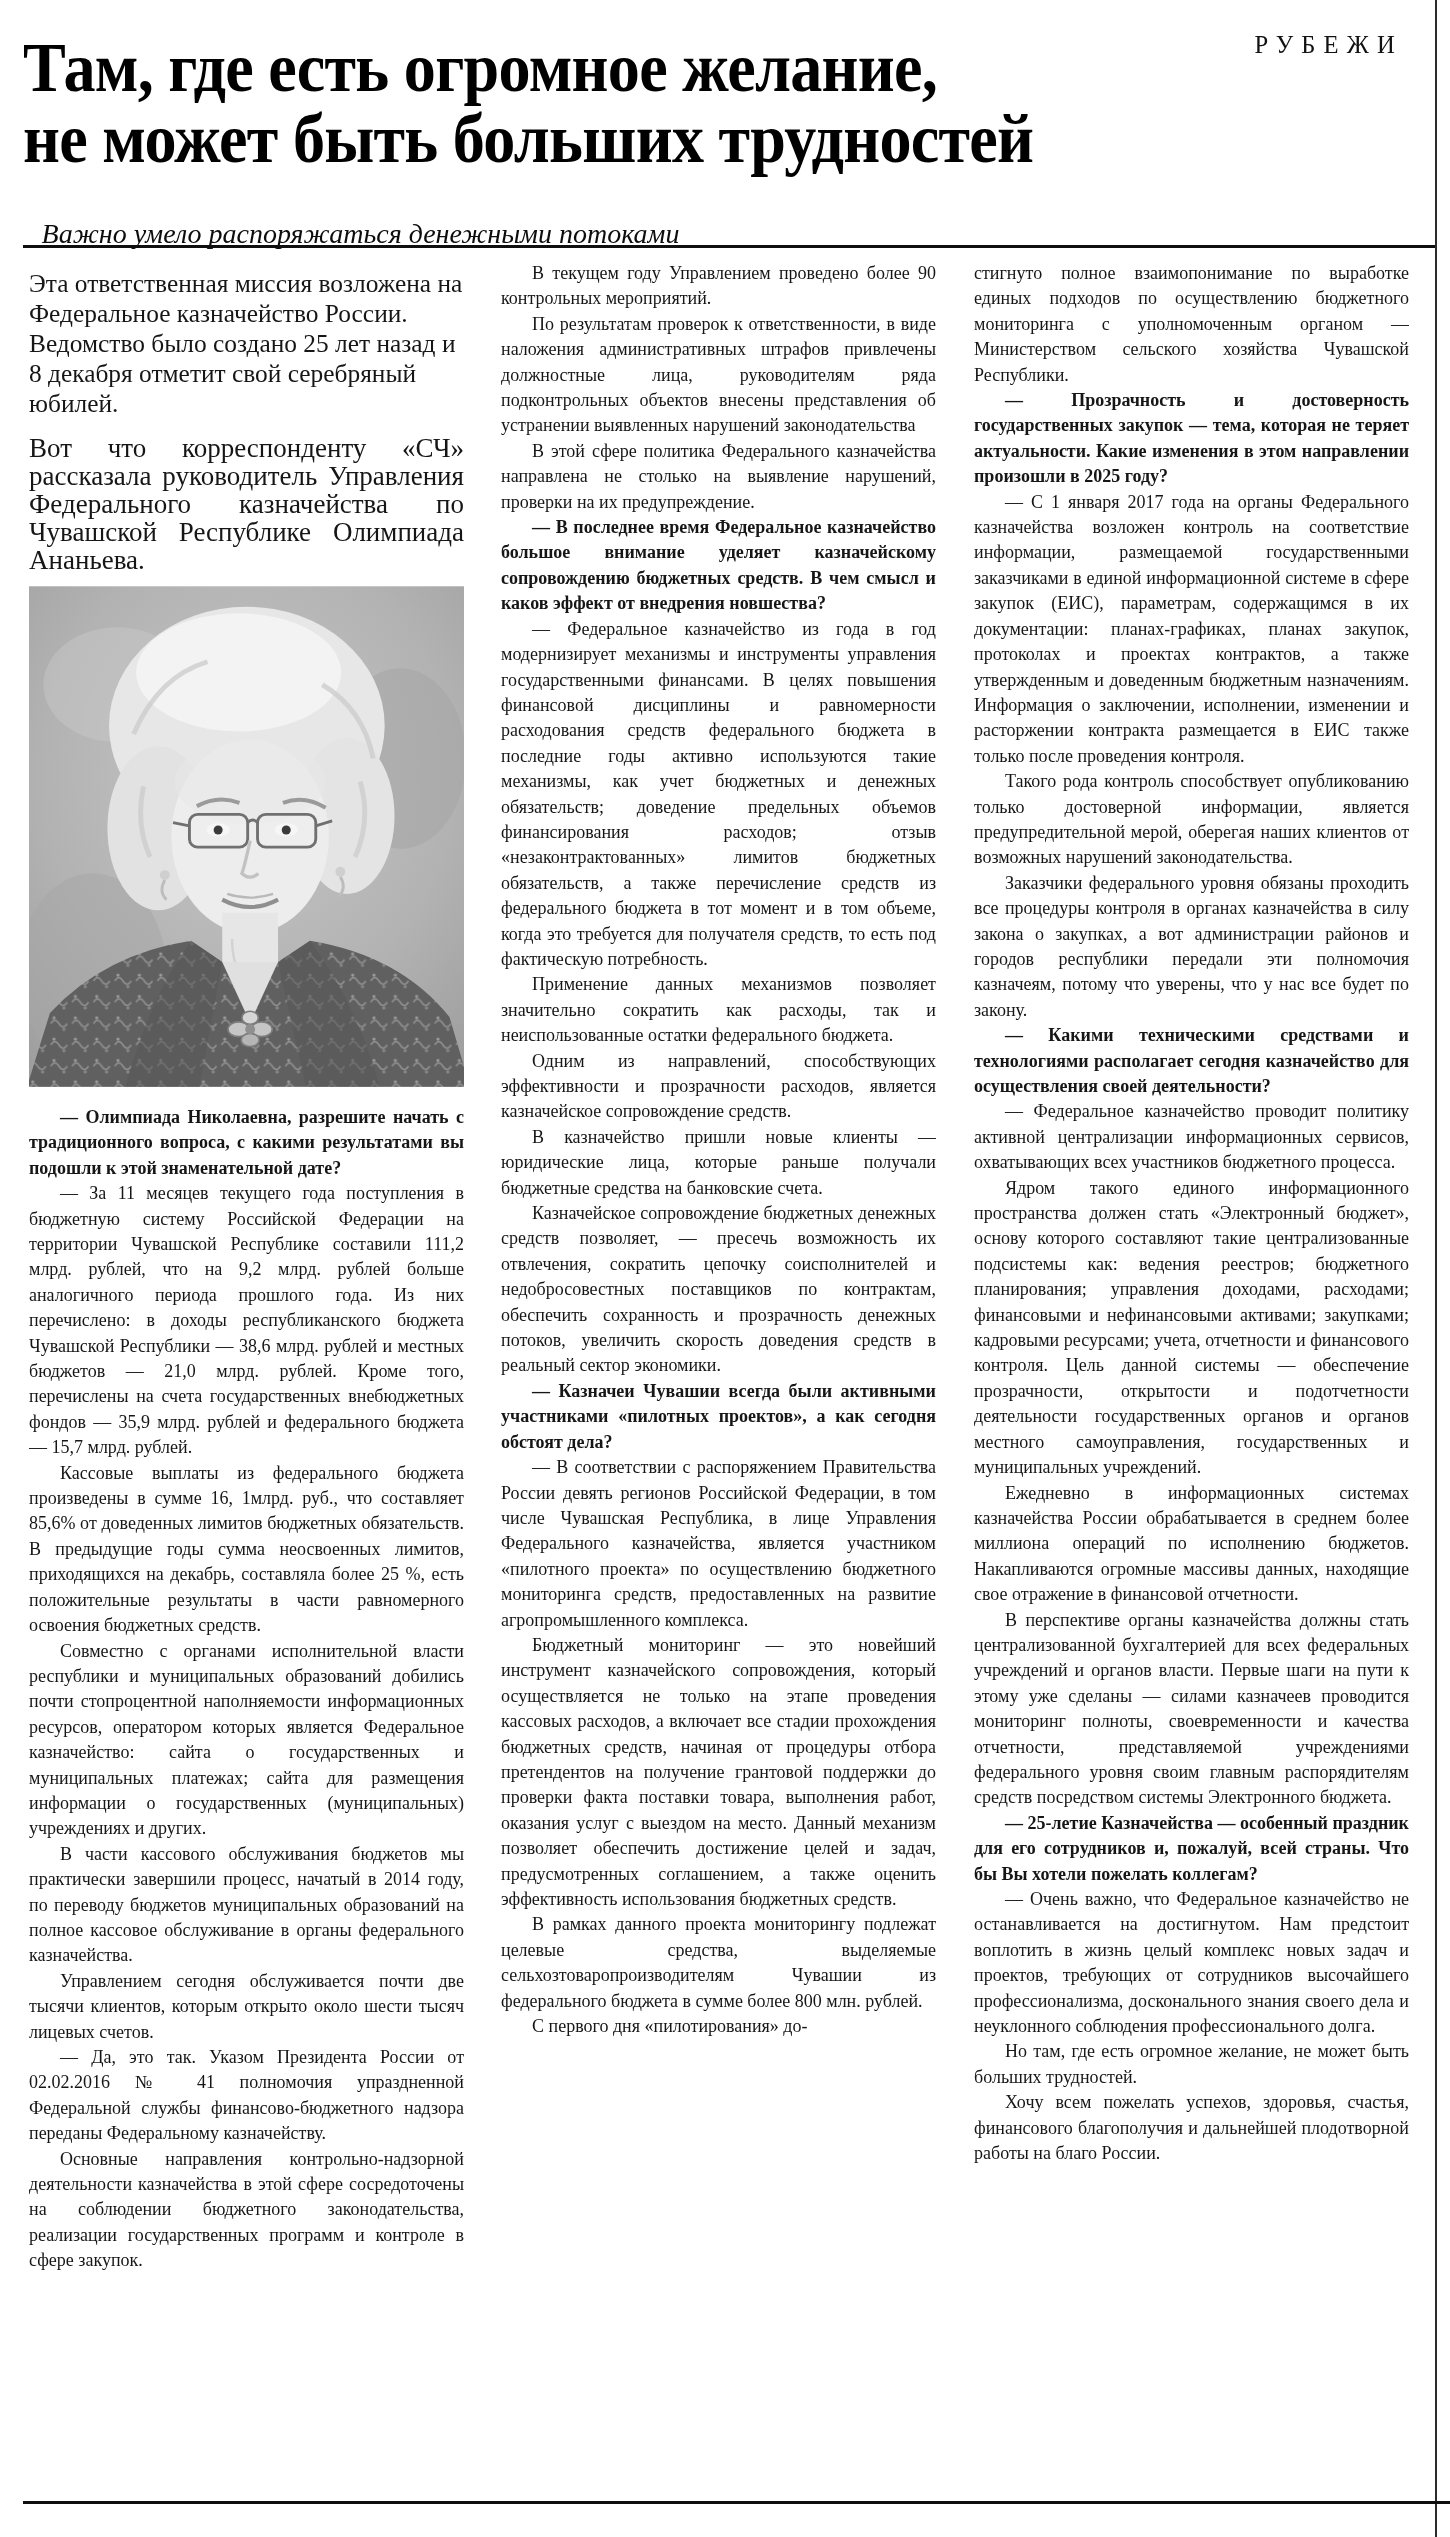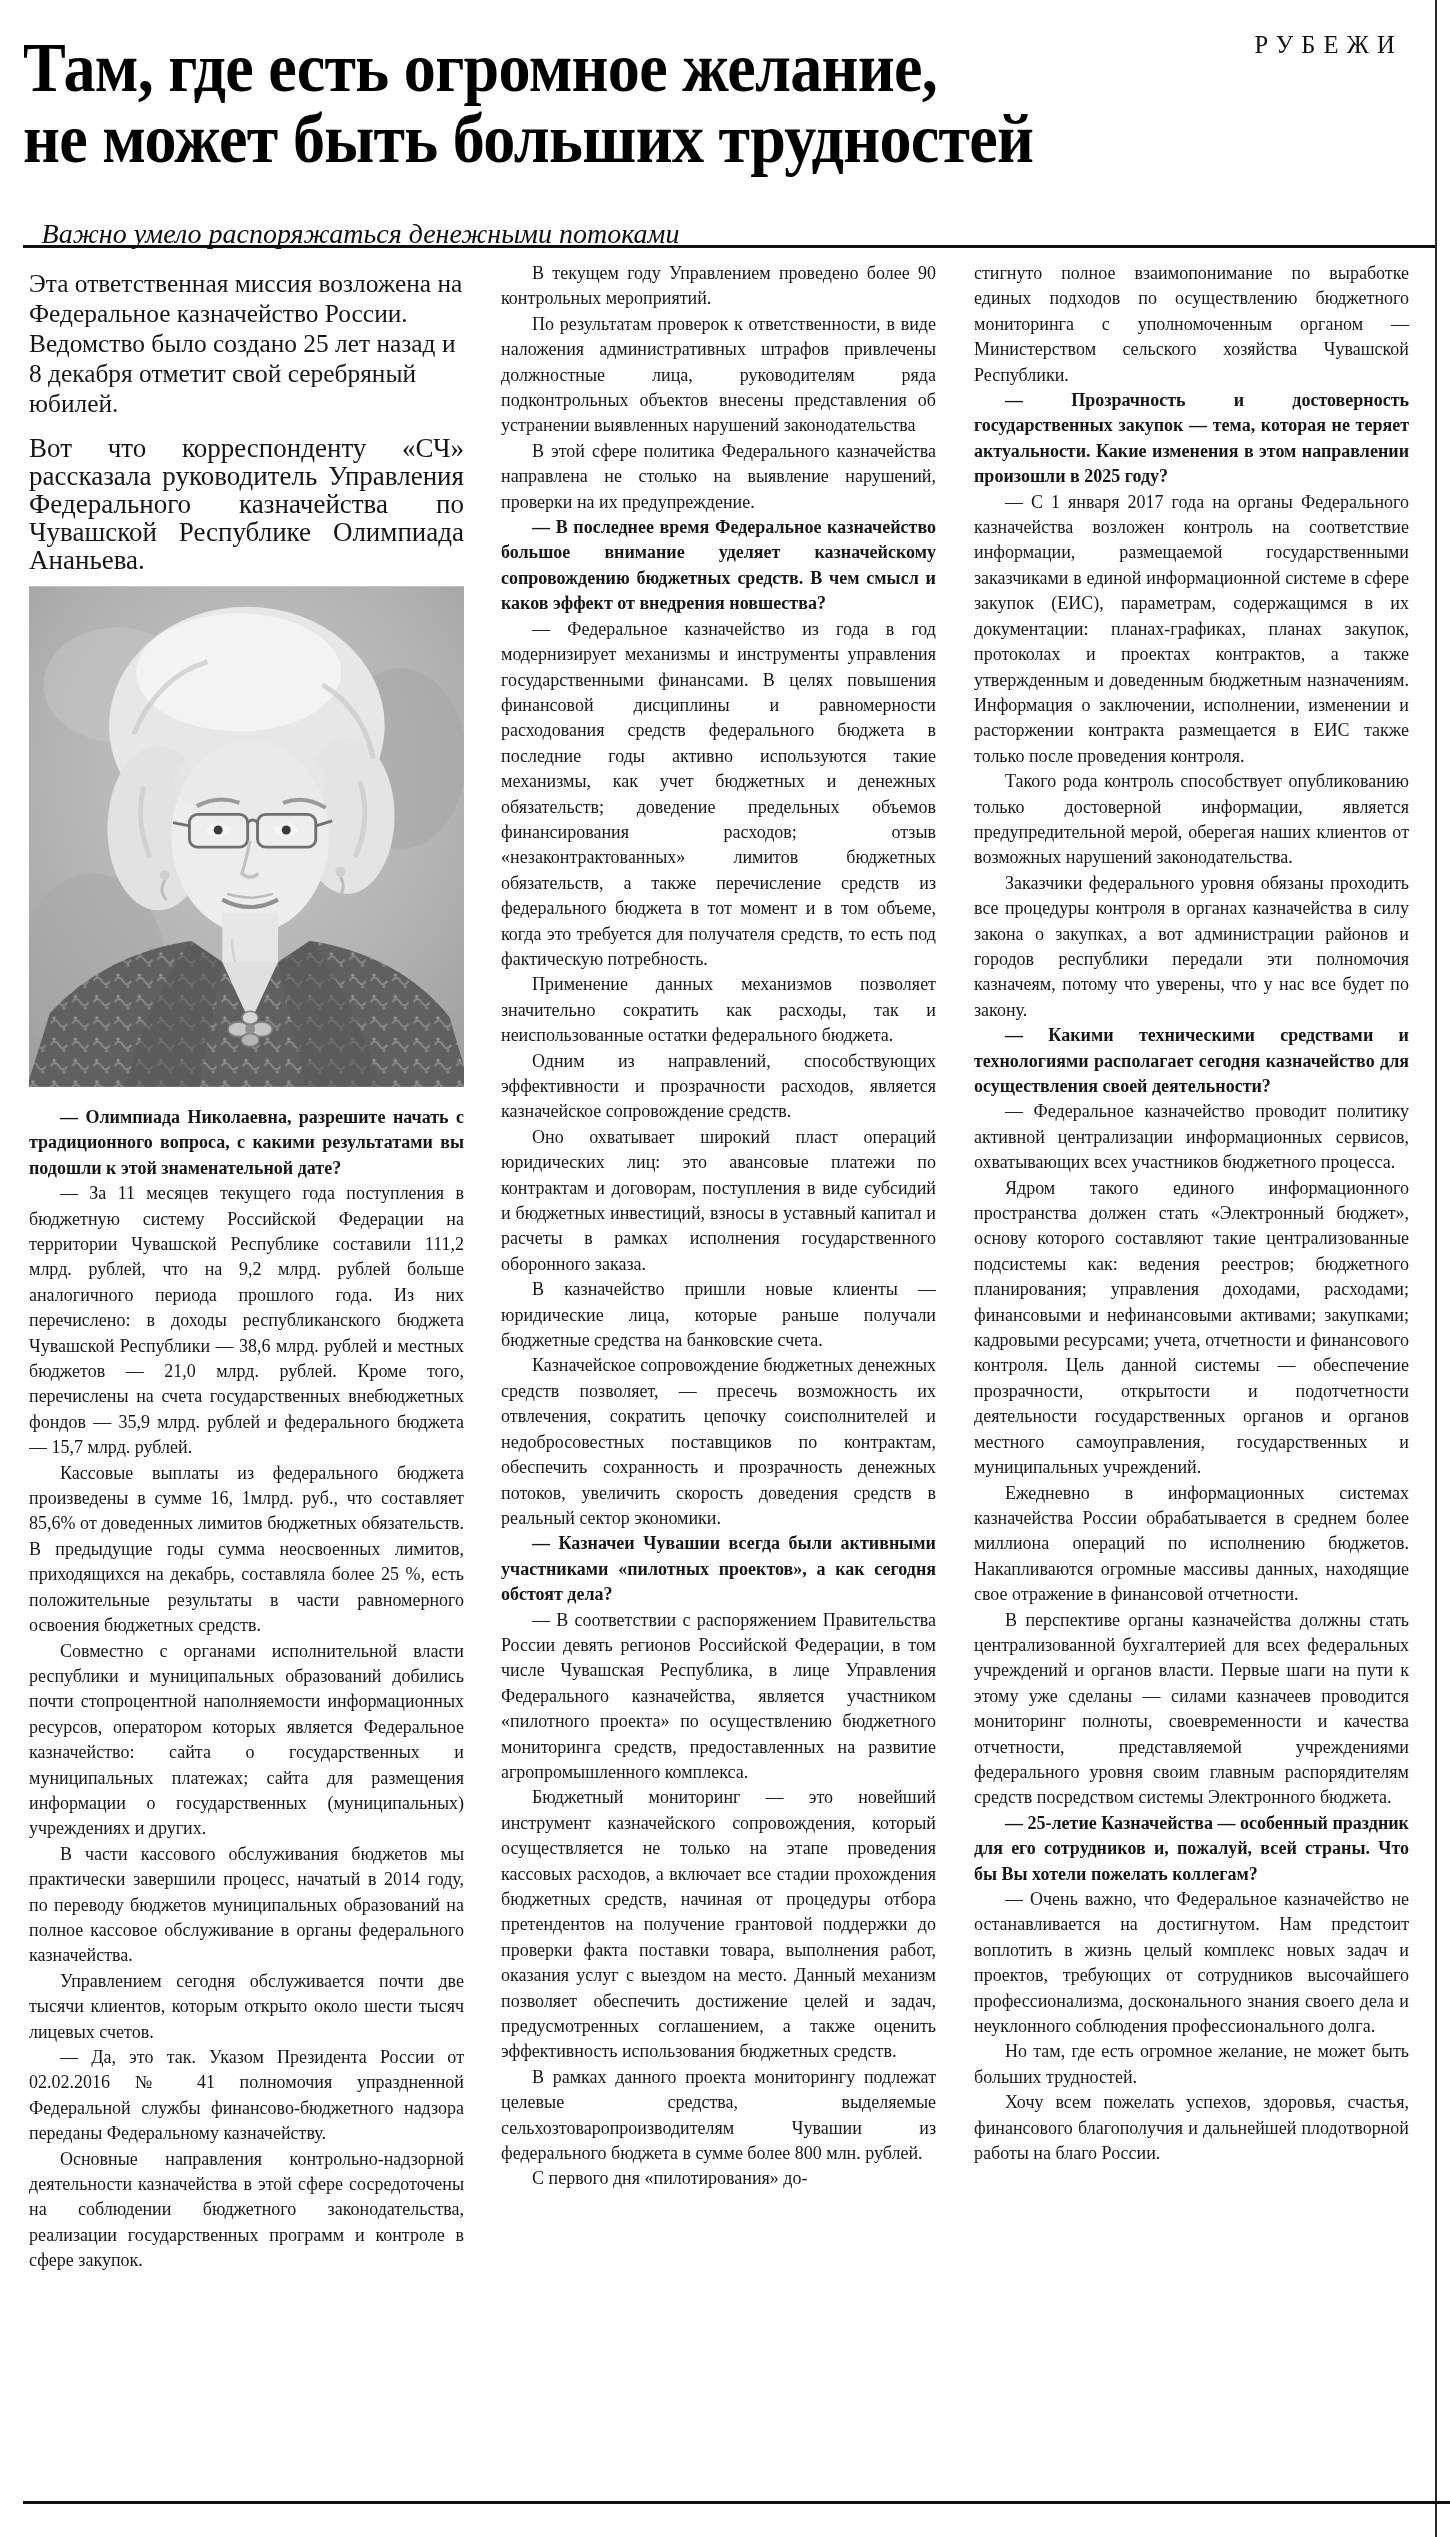--- a/index.html
+++ b/index.html
@@ -140,21 +140,20 @@
   </div>
 
   <div class="col col2">
     <p class="para">В текущем году Управлением проведено более 90 контрольных мероприятий.</p>
     <p class="para">По результатам проверок к ответственности, в виде наложения административных штрафов привлечены должностные лица, руководителям ряда подконтрольных объектов внесены представления об устранении выявленных нарушений законодательства</p>
     <p class="para">В этой сфере политика Федерального казначейства направлена не столько на выявление нарушений, проверки на их предупреждение.</p>
     <p class="para q">— В последнее время Федеральное казначейство большое внимание уделяет казначейскому сопровождению бюджетных средств. В чем смысл и каков эффект от внедрения новшества?</p>
     <p class="para">— Федеральное казначейство из года в год модернизирует механизмы и инструменты управления государственными финансами. В целях повышения финансовой дисциплины и равномерности расходования средств федерального бюджета в последние годы активно используются такие механизмы, как учет бюджетных и денежных обязательств; доведение предельных объемов финансирования расходов; отзыв «незаконтрактованных» лимитов бюджетных обязательств, а также перечисление средств из федерального бюджета в тот момент и в том объеме, когда это требуется для получателя средств, то есть под фактическую потребность.</p>
     <p class="para">Применение данных механизмов позволяет значительно сократить как расходы, так и неиспользованные остатки федерального бюджета.</p>
     <p class="para">Одним из направлений, способствующих эффективности и прозрачности расходов, является казначейское сопровождение средств.</p>
-    <p class="para">Оно охватывает широкий пласт операций юридических лиц: это авансовые платежи по контрактам и договорам, поступления в виде субсидий и бюджетных инвестиций, взносы в уставный капитал и расчеты в рамках исполнения государственного оборонного заказа.</p>
     <p class="para">В казначейство пришли новые клиенты — юридические лица, которые раньше получали бюджетные средства на банковские счета.</p>
     <p class="para">Казначейское сопровождение бюджетных денежных средств позволяет, — пресечь возможность их отвлечения, сократить цепочку соисполнителей и недобросовестных поставщиков по контрактам, обеспечить сохранность и прозрачность денежных потоков, увеличить скорость доведения средств в реальный сектор экономики.</p>
     <p class="para q">— Казначеи Чувашии всегда были активными участниками «пилотных проектов», а как сегодня обстоят дела?</p>
     <p class="para">— В соответствии с распоряжением Правительства России девять регионов Российской Федерации, в том числе Чувашская Республика, в лице Управления Федерального казначейства, является участником «пилотного проекта» по осуществлению бюджетного мониторинга средств, предоставленных на развитие агропромышленного комплекса.</p>
     <p class="para">Бюджетный мониторинг — это новейший инструмент казначейского сопровождения, который осуществляется не только на этапе проведения кассовых расходов, а включает все стадии прохождения бюджетных средств, начиная от процедуры отбора претендентов на получение грантовой поддержки до проверки факта поставки товара, выполнения работ, оказания услуг с выездом на место. Данный механизм позволяет обеспечить достижение целей и задач, предусмотренных соглашением, а также оценить эффективность использования бюджетных средств.</p>
     <p class="para">В рамках данного проекта мониторингу подлежат целевые средства, выделяемые сельхозтоваропроизводителям Чувашии из федерального бюджета в сумме более 800 млн. рублей.</p>
     <p class="para">С первого дня «пилотирования» до-</p>
   </div>
 
   <div class="col col3">

